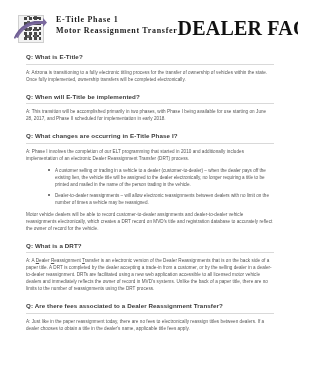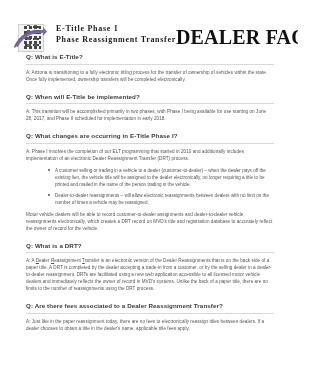--- a/index.html
+++ b/index.html
@@ -20,21 +20,21 @@
     height: 386px;
     background: #ffffff;
     box-sizing: border-box;
   }
 
   
   .header {
     position: relative;
     display: flex;
     align-items: flex-start;
-    padding: 20px 8px 0 14px;
+    padding: 11px 8px 0 14px;
     height: 42px;
     box-sizing: border-box;
   }
   .logo {
     position: relative;
     width: 34px;
     height: 32px;
     flex: 0 0 34px;
     margin-top: 1px;
   }
@@ -154,21 +154,21 @@
       <div class="logo-box"></div>
       <div class="logo-speckle"></div>
       <svg class="logo-swoosh" viewBox="0 0 33 22">
         <path d="M1 19 C 6 8, 16 2, 29 3 L 29 0 L 33 4.5 L 29 9 L 29 6 C 17 5, 8 11, 4 20 Z" fill="#7b6a9e"></path>
         <path d="M0.5 20.5 C 5 9, 15 3, 26 4" stroke="#6d5d92" stroke-width="1.6" fill="none"></path>
       </svg>
     </div>
 
     <div class="title-block">
       <div class="title-line">E-Title  Phase 1</div>
-      <div class="title-line">Phase Reassignment Transfer</div>
+      <div class="title-line">Motor Reassignment Transfer</div>
     </div>
 
     <div class="brand">DEALER FAQ</div>
   </div>
 
   <div class="content">
 
     <div class="qa">
       <div class="question">Q: What is E-Title?</div>
       <div class="answer">A:  Arizona is transitioning to a fully electronic titling process for the transfer of ownership of vehicles within the state. Once fully implemented, ownership transfers will be completed electronically.</div>

